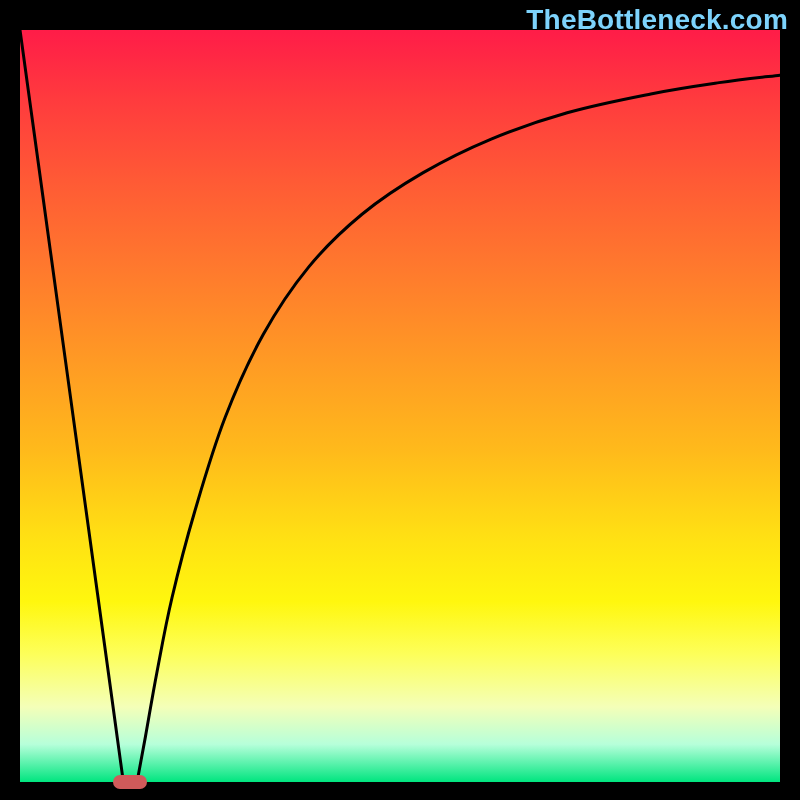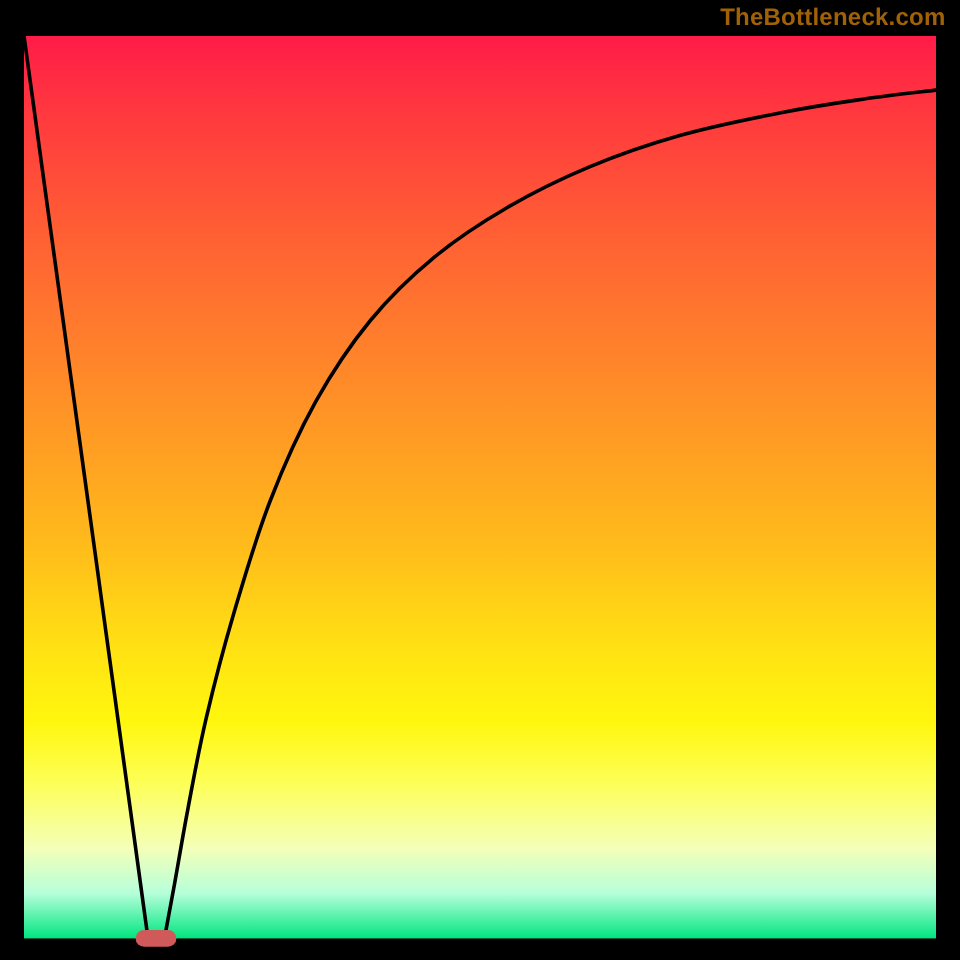--- a/index.html
+++ b/index.html
@@ -7,23 +7,23 @@
   .frame {
     position: relative;
     width: 800px;
     height: 800px;
     background: #000;
   }
   .watermark {
     position: absolute;
     top: 4px;
     right: 12px;
-    color: #a16207;
+    color: #7dd3fc;
     font-family: Arial, Helvetica, sans-serif;
-    font-size: 20px;
+    font-size: 28px;
     font-weight: 600;
     letter-spacing: 0.2px;
     z-index: 10;
   }
   .plot-area {
     position: absolute;
     left: 20px;
     top: 30px;
     width: 760px;
     height: 752px;

